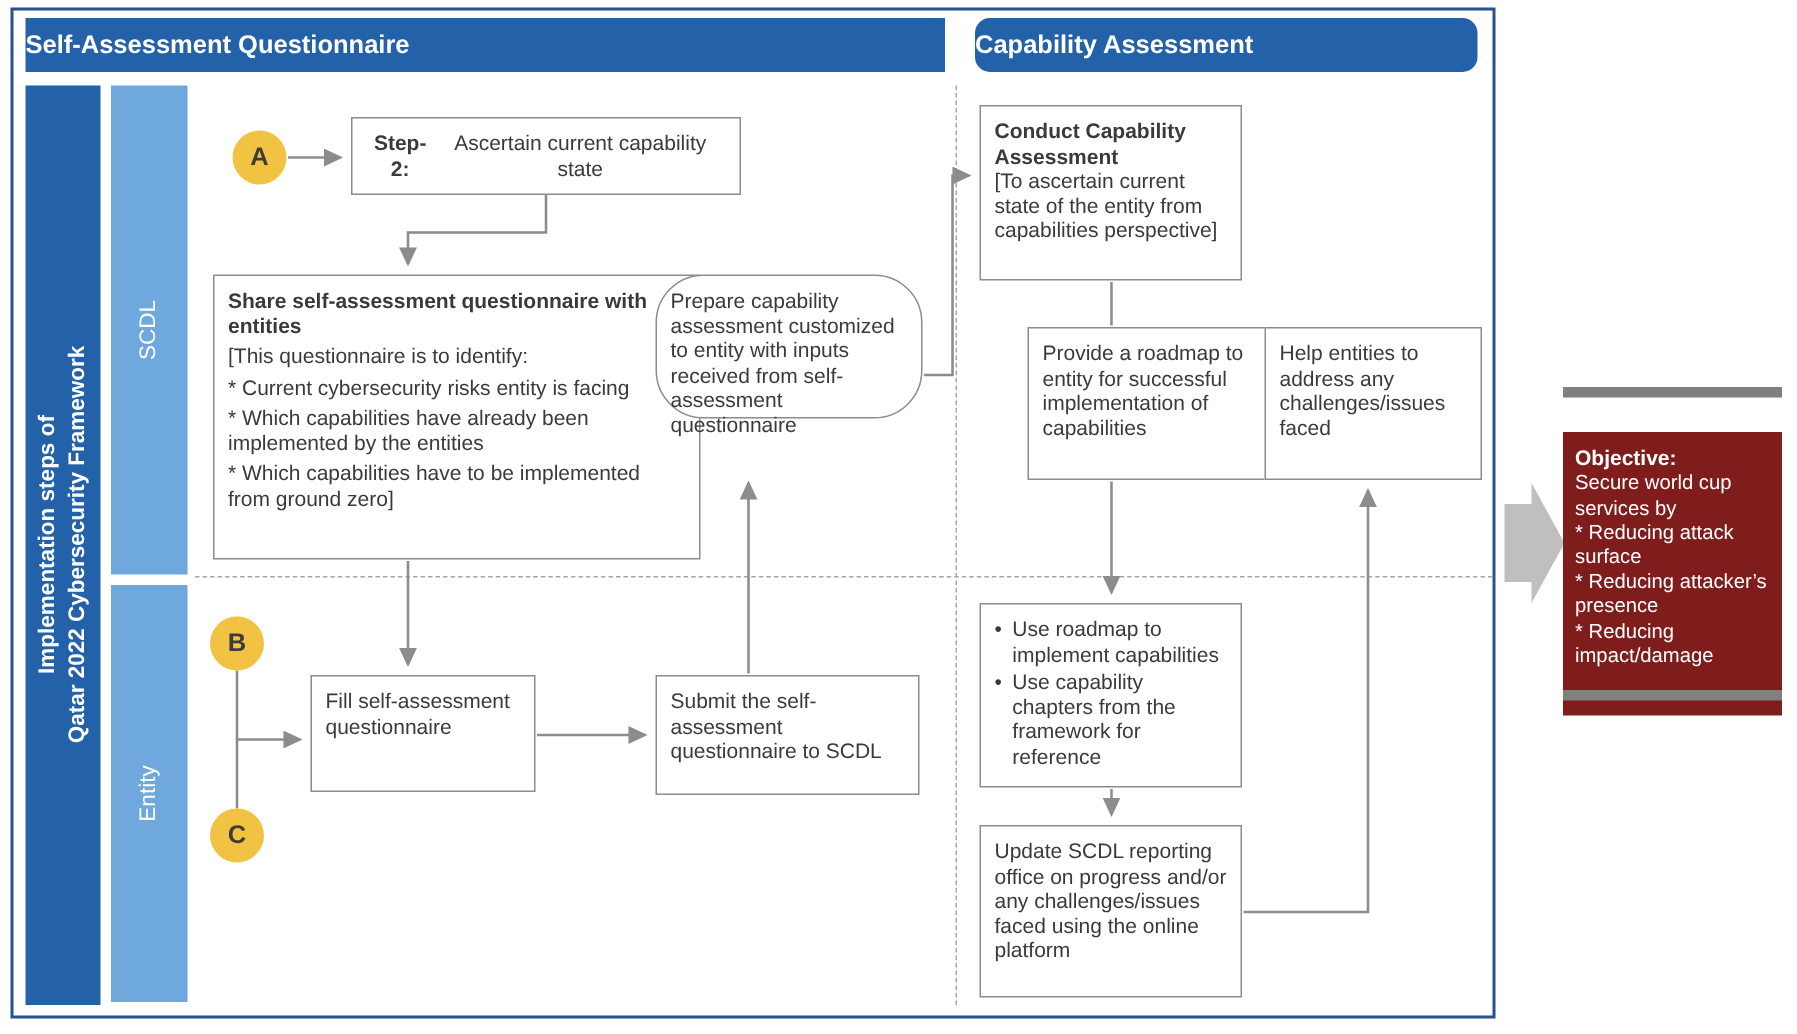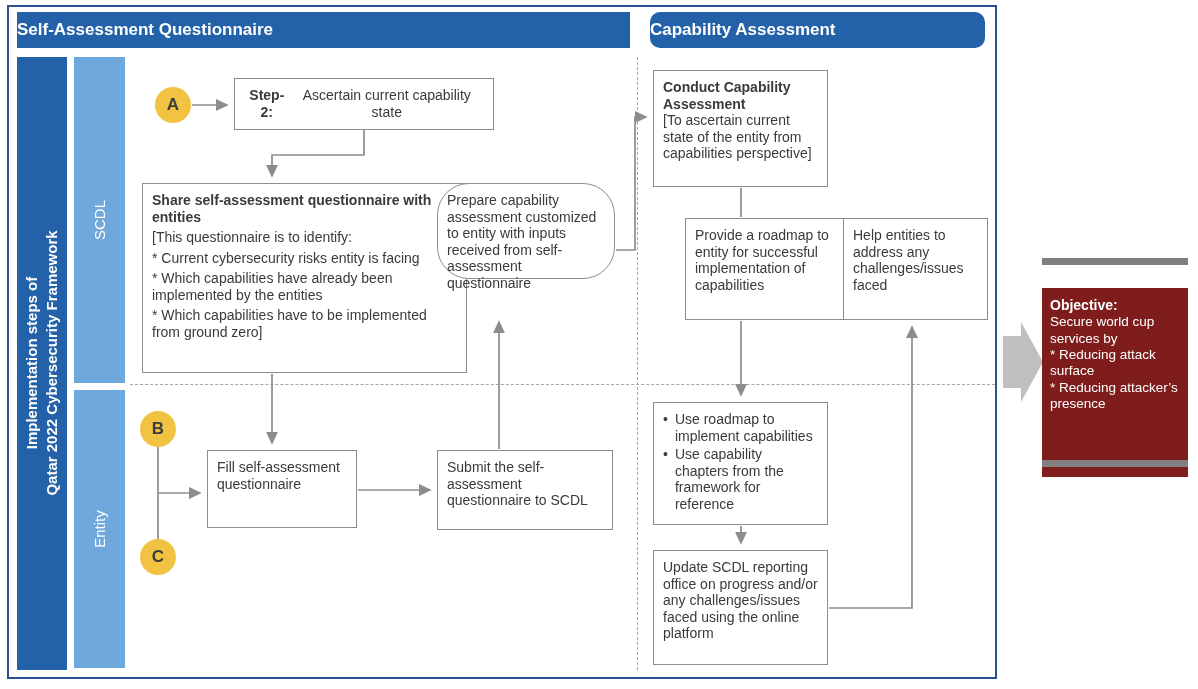--- a/index.html
+++ b/index.html
@@ -178,16 +178,17 @@
   <div class="box b-update">
     <div>Update SCDL reporting office on progress and/or any challenges/issues faced using the online platform</div>
   </div>
 
   <div class="gray-bar gb-top"></div>
   <div class="objective">
     <div class="bold">Objective:</div>
     <div>Secure world cup services by</div>
     <div>* Reducing attack surface</div>
     <div>* Reducing attacker’s presence</div>
+    <div>* Reducing impact/damage</div>
   </div>
   <div class="gray-bar gb-bot"></div>
 
 </div>
 
 </body></html>

